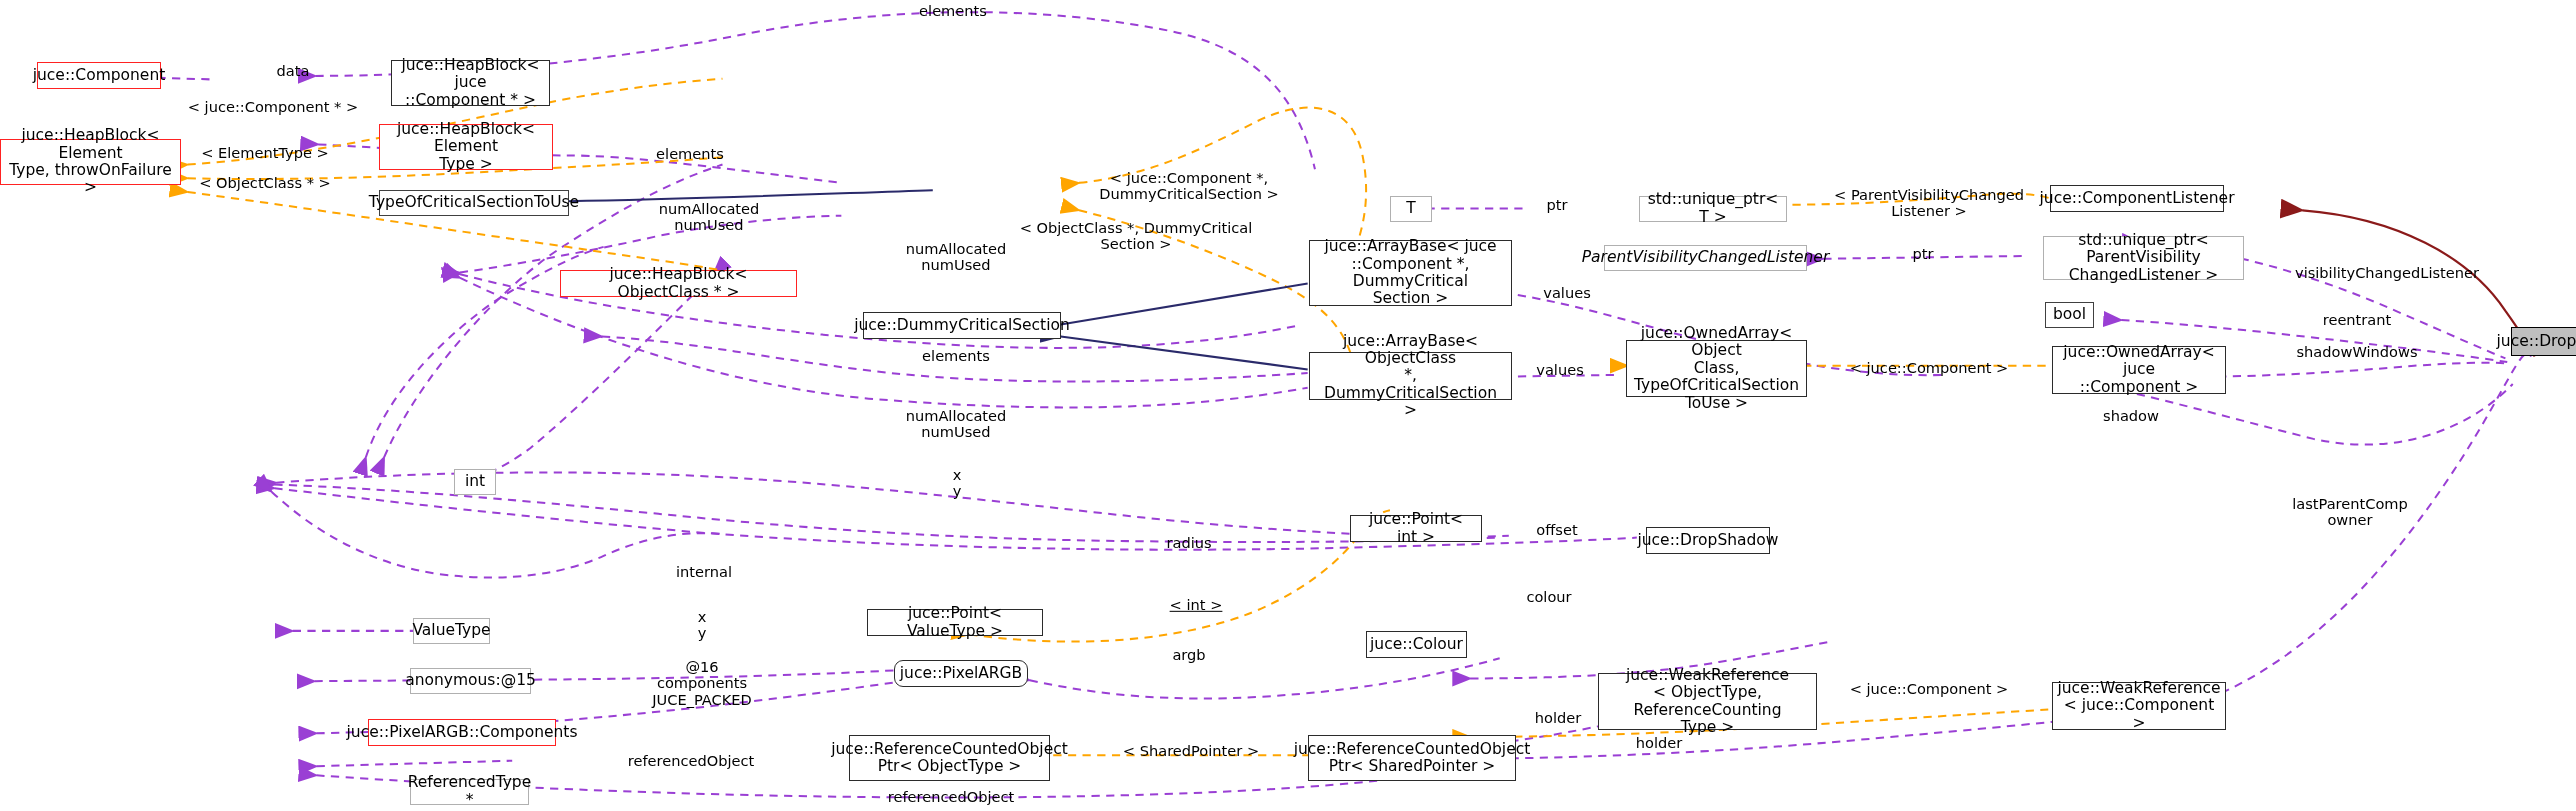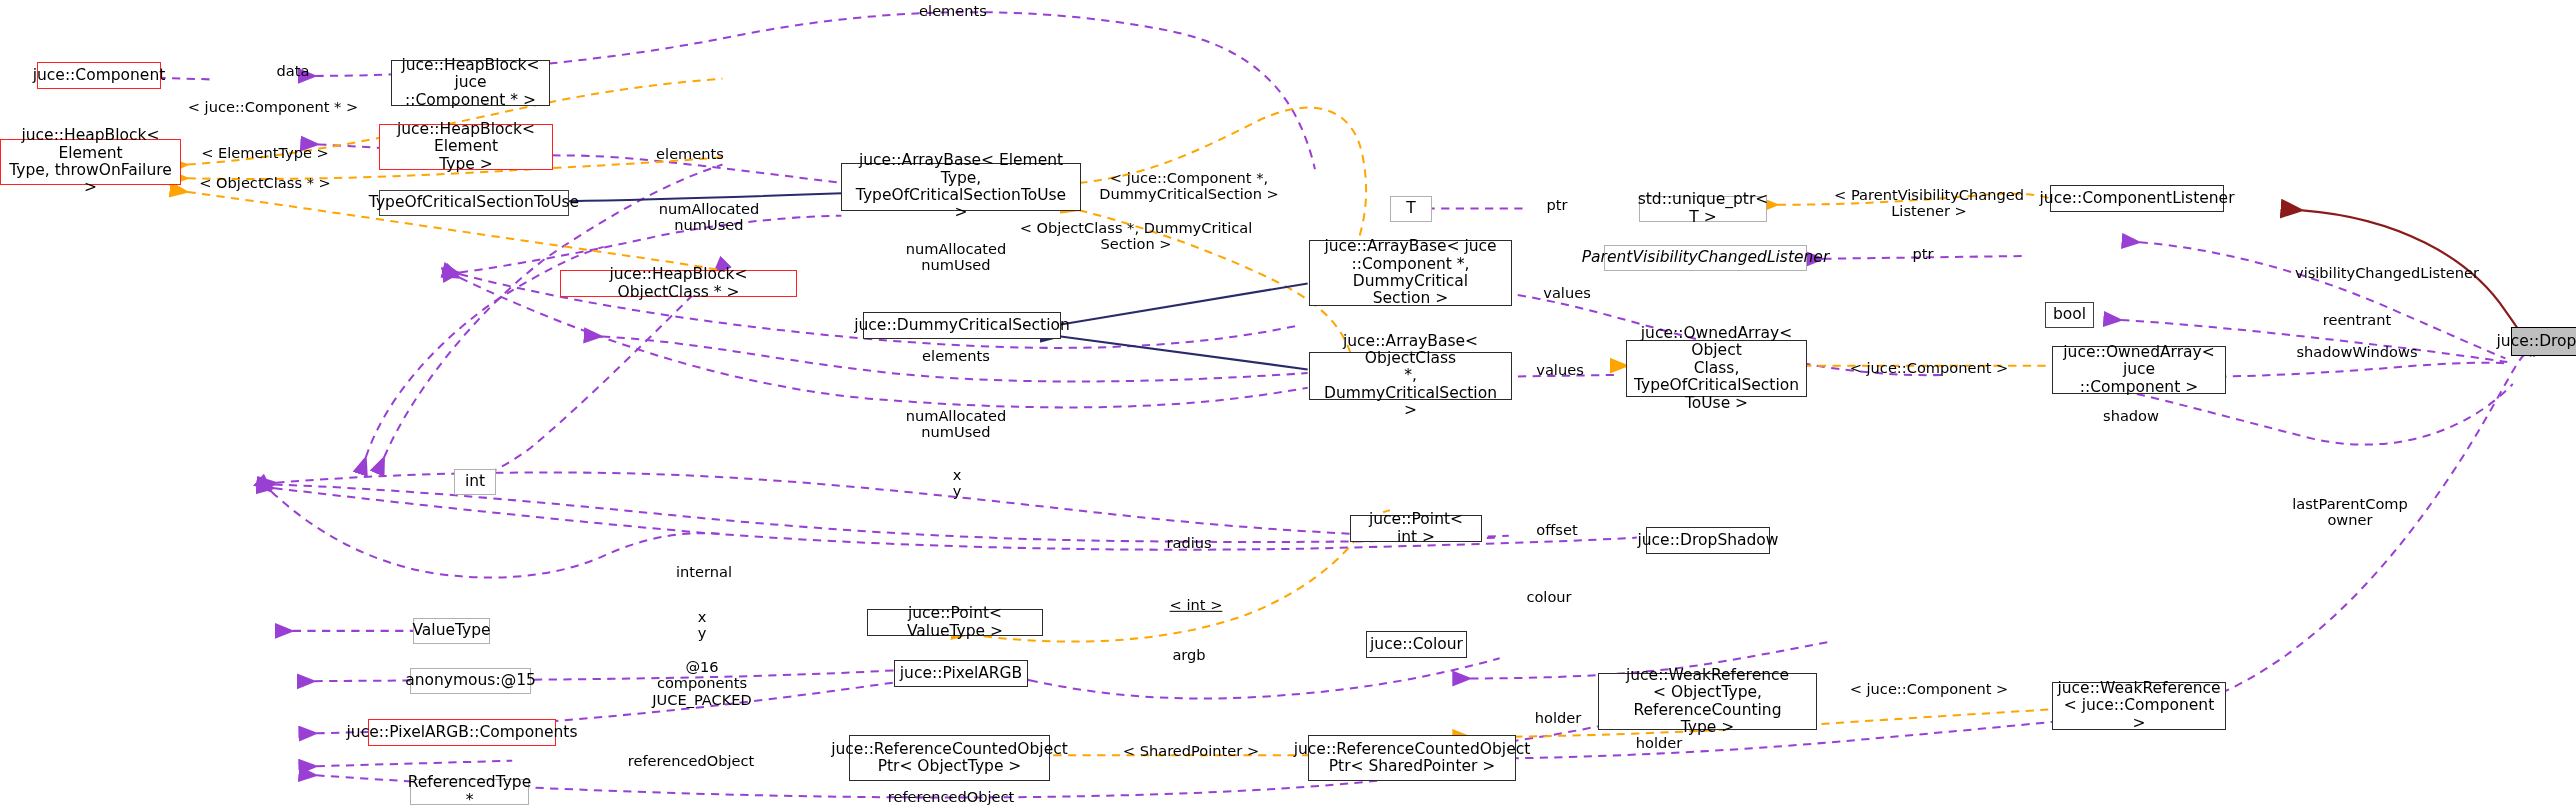--- a/index.html
+++ b/index.html
@@ -132,48 +132,48 @@
   </svg>
 
   <div class="node b-red" style="left:37px;  top:62px;  width:124px; height:27.4px;">juce::Component</div>
   <div class="node b-heavy" style="left:391px; top:60px;  width:159px; height:46px;">juce::HeapBlock&lt; juce
 ::Component * &gt;</div>
   <div class="node b-red" style="left:0px;   top:139px; width:181px; height:46px;">juce::HeapBlock&lt; Element
 Type, throwOnFailure &gt;</div>
   <div class="node b-red" style="left:379px; top:124px; width:174px; height:46px;">juce::HeapBlock&lt; Element
 Type &gt;</div>
   <div class="node b-black" style="left:379px; top:190px; width:190px; height:25.6px;">TypeOfCriticalSectionToUse</div>
-  <div class="node b-heavy" style="left:841px; top:163px; width:240px; height:48px;">juce::ArrayBase&lt; Element
-Type, TypeOfCriticalSectionToUse &gt;</div>
   <div class="node b-red" style="left:560px; top:258px; width:237px; height:27.4px;margin-top:12px;">juce::HeapBlock&lt; ObjectClass * &gt;</div>
   <div class="node b-heavy" style="left:863px; top:312px; width:198px; height:27.4px;">juce::DummyCriticalSection</div>
   <div class="node b-heavy" style="left:1309px;top:240px; width:203px; height:66px;">juce::ArrayBase&lt; juce
 ::Component *, DummyCritical
 Section &gt;</div>
   <div class="node b-heavy" style="left:1309px;top:352px; width:203px; height:48px;">juce::ArrayBase&lt; ObjectClass
 *, DummyCriticalSection &gt;</div>
   <div class="node b-grey" style="left:1390px;top:196px; width:42px;  height:25.6px;">T</div>
-  <div class="node b-grey" style="left:1639px;top:196px; width:128px; height:25.6px;">std::unique_ptr&lt; T &gt;</div>
+  <div class="node b-grey" style="left:1639px;top:196px; width:148px; height:25.6px;">std::unique_ptr&lt; T &gt;</div>
   <div class="node b-grey" style="left:1604px;top:245px; width:203px; height:25.6px;font-style:italic;">ParentVisibilityChangedListener</div>
+  <div class="node b-grey" style="left:2043px;top:236px; width:201px; height:44px;">std::unique_ptr&lt; ParentVisibility
+ChangedListener &gt;</div>
   <div class="node b-heavy" style="left:2050px;top:185px; width:174px; height:27.4px;">juce::ComponentListener</div>
   <div class="node b-black" style="left:2045px;top:302px; width:49px;  height:25.6px;">bool</div>
   <div class="node b-heavy" style="left:1626px;top:340px; width:181px; height:57px;">juce::OwnedArray&lt; Object
 Class, TypeOfCriticalSection
 ToUse &gt;</div>
   <div class="node b-heavy" style="left:2052px;top:346px; width:174px; height:48px;">juce::OwnedArray&lt; juce
 ::Component &gt;</div>
   <div class="node n-current" style="left:2511px;top:327px; width:128px; height:29px;">juce::DropShadower</div>
   <div class="node b-grey" style="left:454px; top:469px; width:42px;  height:25.6px;">int</div>
   <div class="node b-heavy" style="left:1350px;top:515px; width:132px; height:27.4px;">juce::Point&lt; int &gt;</div>
   <div class="node b-heavy" style="left:1646px;top:527px; width:124px; height:27.4px;">juce::DropShadow</div>
   <div class="node b-grey" style="left:413px; top:618px; width:77px;  height:25.6px;">ValueType</div>
   <div class="node b-heavy" style="left:867px; top:609px; width:176px; height:27.4px;">juce::Point&lt; ValueType &gt;</div>
   <div class="node b-heavy" style="left:1366px;top:631px; width:101px; height:27.4px;">juce::Colour</div>
   <div class="node b-grey" style="left:410px; top:668px; width:121px; height:25.6px;">anonymous:@15</div>
-  <div class="node b-heavy" style="left:894px; top:660px; width:134px; height:27.4px;">juce::PixelARGB</div>
+  <div class="node b-heavy" style="left:894px; top:660px; width:134px; height:27.4px;border-radius:9px;">juce::PixelARGB</div>
   <div class="node b-red" style="left:368px; top:719px; width:188px; height:27.4px;">juce::PixelARGB::Components</div>
   <div class="node b-heavy" style="left:1598px;top:673px; width:219px; height:57px;">juce::WeakReference
 &lt; ObjectType, ReferenceCounting
 Type &gt;</div>
   <div class="node b-heavy" style="left:2052px;top:682px; width:174px; height:48px;">juce::WeakReference
 &lt; juce::Component &gt;</div>
   <div class="node b-grey" style="left:410px; top:779px; width:119px; height:25.6px;">ReferencedType *</div>
   <div class="node b-heavy" style="left:849px; top:735px; width:201px; height:46px;">juce::ReferenceCountedObject
 Ptr&lt; ObjectType &gt;</div>
   <div class="node b-heavy" style="left:1308px;top:735px; width:208px; height:46px;">juce::ReferenceCountedObject

